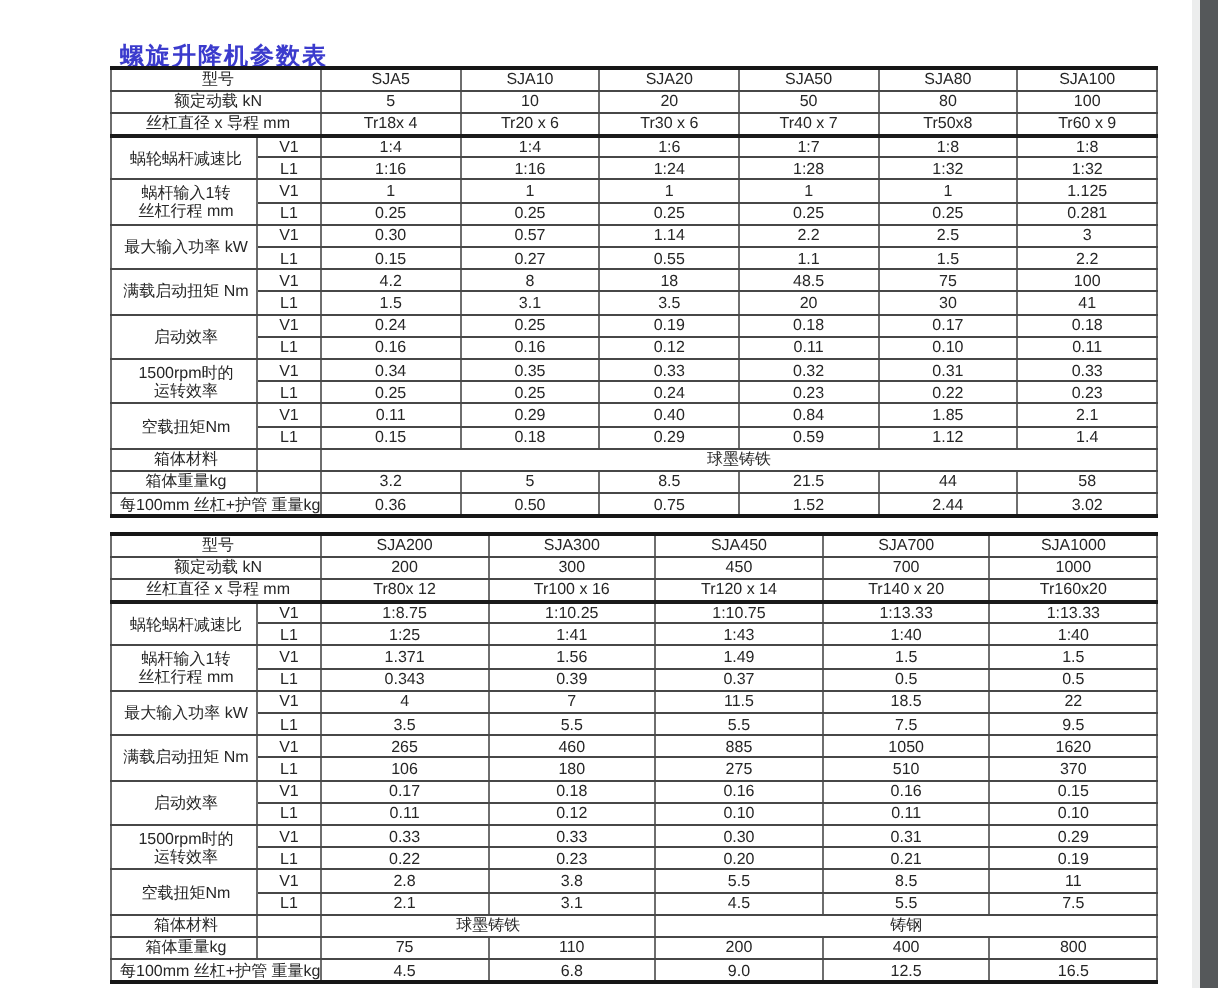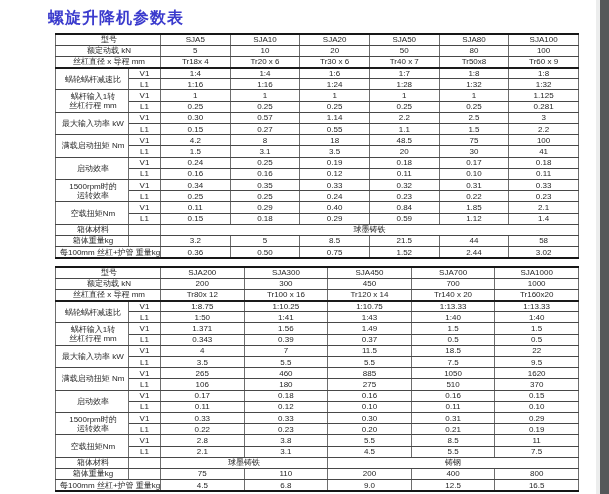--- a/index.html
+++ b/index.html
@@ -2,22 +2,22 @@
 <html><head>
 <meta charset="utf-8">
 <style>
   html,body{margin:0;padding:0;}
   body{
     width:609px;height:494px;position:relative;overflow:hidden;
     background:#ffffff;
     font-family:"Liberation Sans","DejaVu Sans",sans-serif;
   }
   .title{
-    position:absolute;left:48px;top:8px;margin:0;
-    font-size:16px;font-weight:bold;letter-spacing:1px;
+    position:absolute;left:48px;top:8px;margin:12px;
+    font-size:12px;font-weight:bold;letter-spacing:1px;
     color:#3b3bcd;
   }
   .tblpos{position:absolute;left:55px;}
   .t1{top:33px;}
   .t2{top:266px;}
   table.spec{
     border-collapse:collapse;table-layout:fixed;
     width:523px;height:226px;
     border:1px solid #2c2c2c;
     border-top:2px solid #161616;
@@ -303,21 +303,21 @@
             </td>
             <td class="val">V1</td>
             <td class="val">1:8.75</td>
             <td class="val">1:10.25</td>
             <td class="val">1:10.75</td>
             <td class="val">1:13.33</td>
             <td class="val">1:13.33</td>
           </tr>
           <tr>
             <td class="val">L1</td>
-            <td class="val">1:50</td>
+            <td class="val">1:25</td>
             <td class="val">1:41</td>
             <td class="val">1:43</td>
             <td class="val">1:40</td>
             <td class="val">1:40</td>
           </tr>
           <tr>
             <td class="lbl" rowspan="2">
               <div>蜗杆输入1转</div>
               <div>丝杠行程 mm</div>
             </td>

